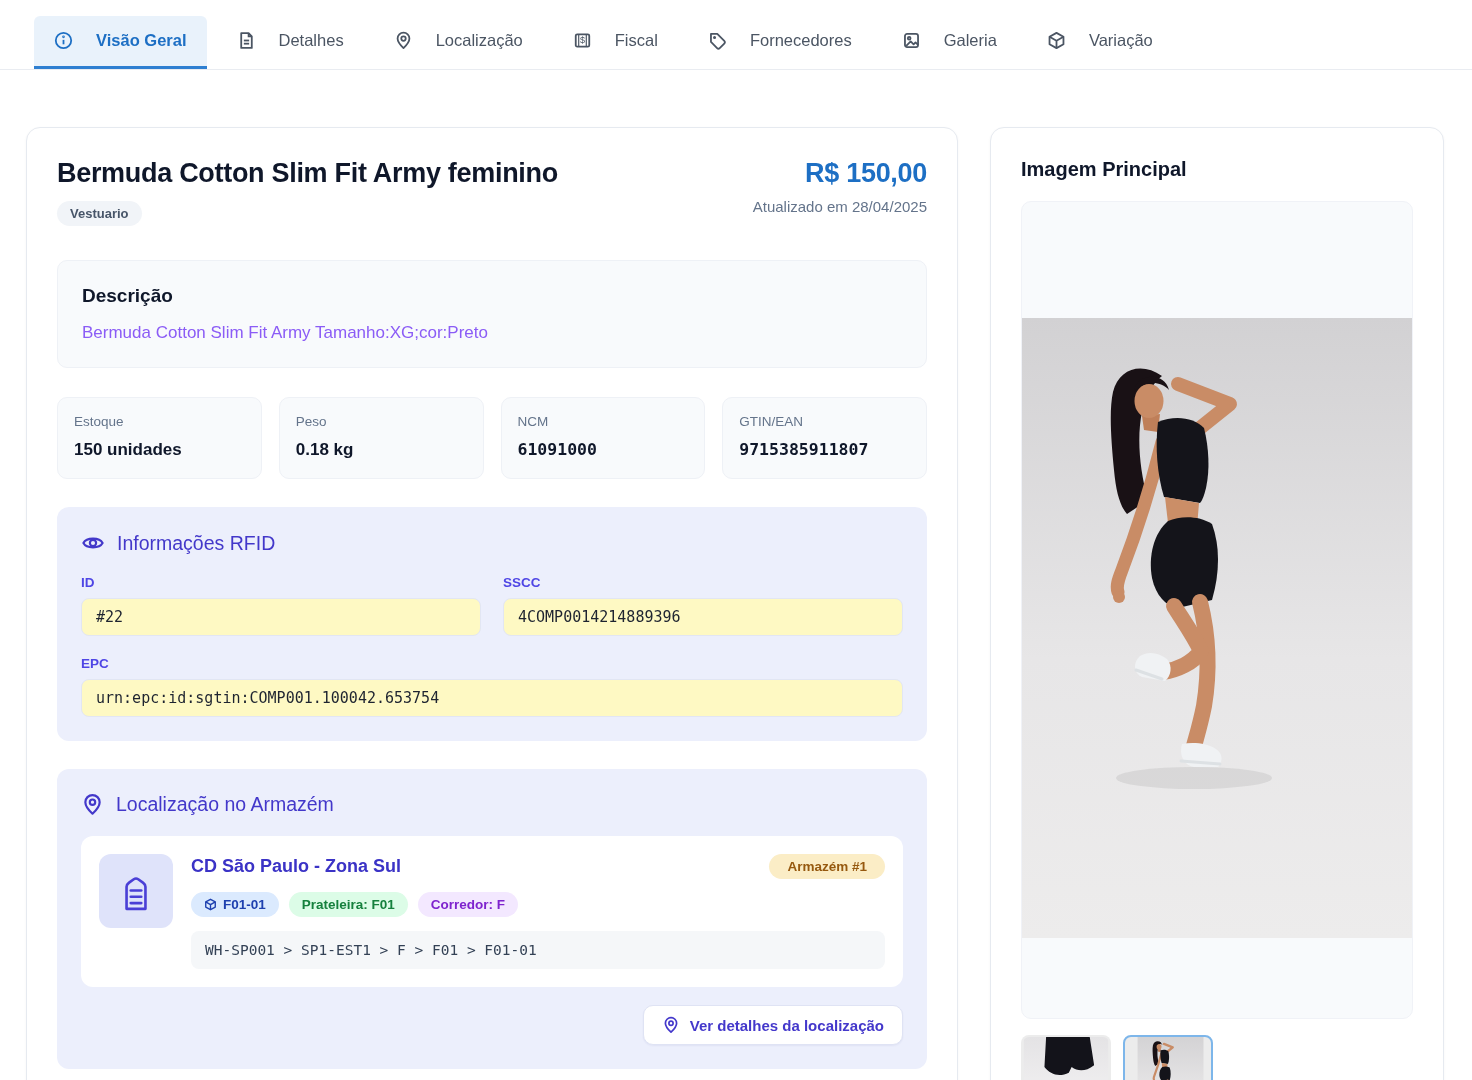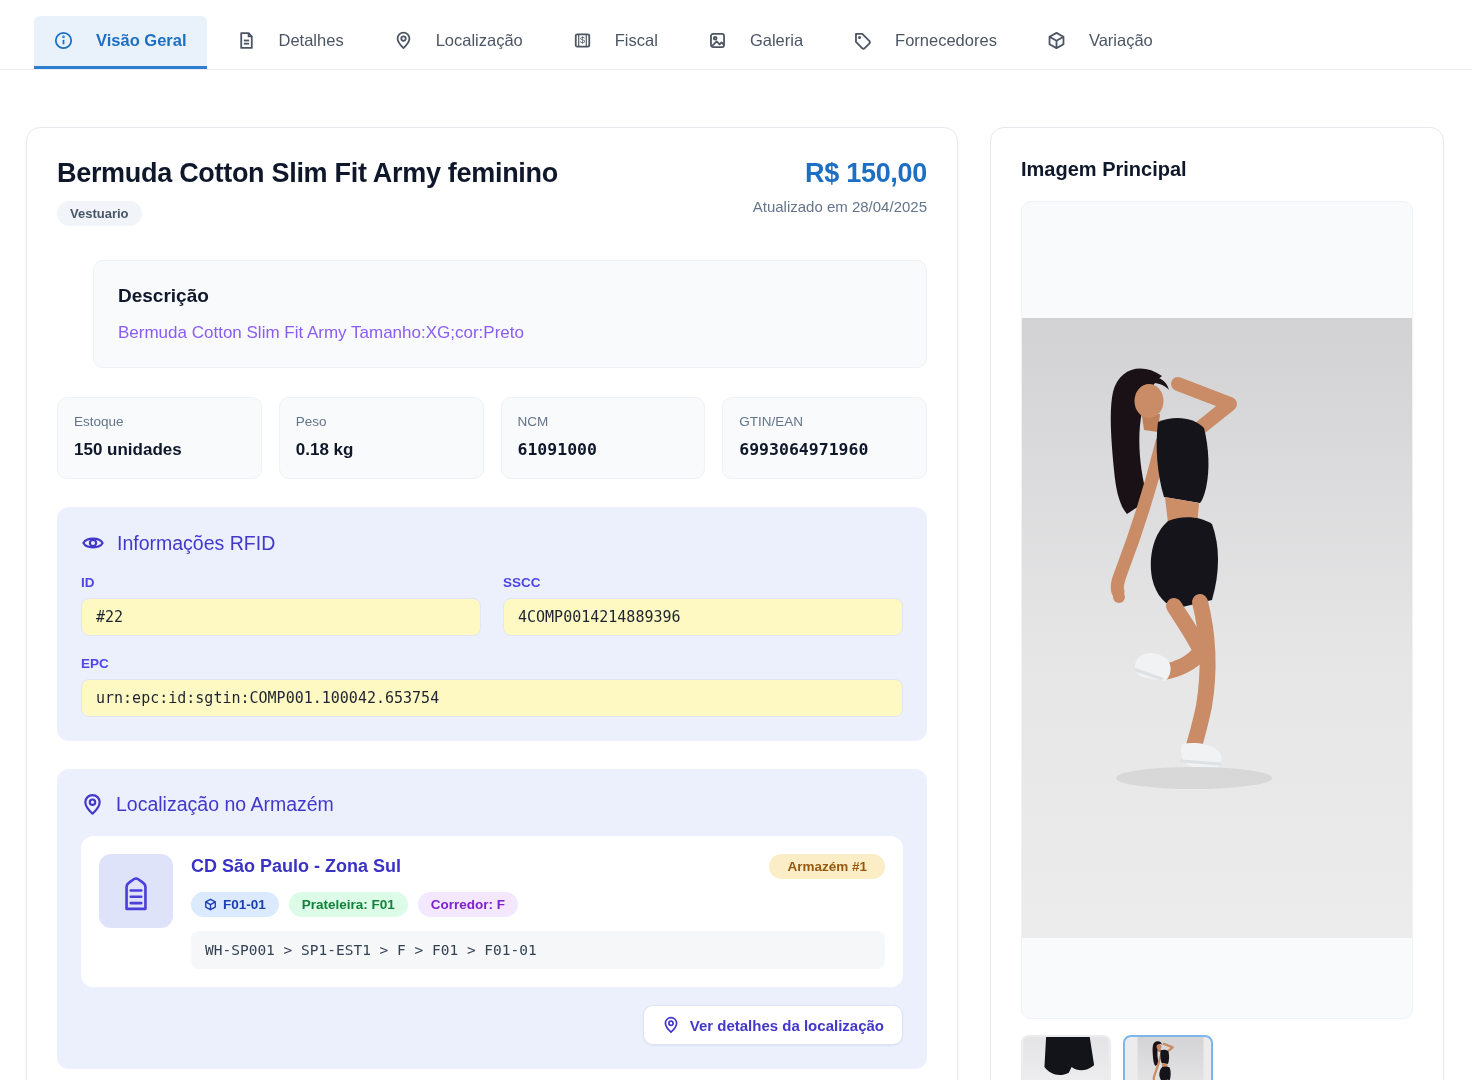--- a/index.html
+++ b/index.html
@@ -27,21 +27,21 @@
   .prod-head { display:flex; justify-content:space-between; align-items:flex-start; }
   .prod-title { font-size:27px; font-weight:700; color:#0f172a; letter-spacing:-.3px; }
   .cat-badge { display:inline-block; margin-top:12px; background:#f1f4f8; color:#475569;
     font-size:13px; font-weight:600; padding:5px 13px; border-radius:999px; }
   .price-block { text-align:right; flex:0 0 auto; }
   .price { font-size:27px; font-weight:700; color:var(--accent_blue); letter-spacing:-.3px; }
   .updated { margin-top:9px; font-size:15px; color:#64748b; }
 
   
   .desc-card { margin-top:34px; background:#f8fafc; border:1px solid #eef1f6;
-    border-radius:10px; padding:24px;margin-left:36px; }
+    border-radius:10px; padding:24px; }
   .desc-title { font-size:19px; font-weight:700; color:#0f172a; }
   .desc-text { margin-top:16px; font-size:17px; color:#8b5cf6; }
 
   
   .stats { display:flex; gap:17px; margin-top:29px; }
   .stat { flex:1; background:#f8fafc; border:1px solid #eef1f6; border-radius:10px;
     padding:16px 16px 18px; }
   .stat-label { font-size:13.5px; color:#64748b; }
   .stat-value { margin-top:11px; font-size:17px; font-weight:700; color:#0f172a; }
   .stat-value.mono { font-family:"DejaVu Sans Mono", monospace; font-weight:600; font-size:16.5px; }
@@ -158,32 +158,32 @@
   <div class="tab">
     <svg width="19" height="19" viewBox="0 0 18 18" fill="none" stroke="currentColor" stroke-width="1.7">
         <rect x="2.6" y="3.2" width="12.8" height="11.6" rx="1.4"></rect>
         <path d="M5.4,3.2 V14.8 M12.6,3.2 V14.8" stroke-width="1.1"></path>
         <text x="9" y="11.7" text-anchor="middle" font-size="8.5" font-family="Liberation Sans" stroke="none" fill="currentColor">$</text>
       </svg>
     <span>Fiscal</span>
   </div>
   <div class="tab">
     <svg width="19" height="19" viewBox="0 0 18 18" fill="none" stroke="currentColor" stroke-width="1.7">
+        <path d="M2.8,2.8 H8.8 L15.4,9.4 A1.8,1.8 0 0 1 15.4,11.9 L11.1,16.2 A1.8,1.8 0 0 1 8.6,16.2 L2.8,10.4 Z" stroke-linejoin="round"></path>
+        <circle cx="6.2" cy="6.2" r="0.6" fill="currentColor"></circle>
+      </svg>
+    <span>Fornecedores</span>
+  </div>
+  <div class="tab">
+    <svg width="19" height="19" viewBox="0 0 18 18" fill="none" stroke="currentColor" stroke-width="1.7">
         <rect x="2.8" y="2.8" width="12.4" height="12.4" rx="2"></rect>
         <circle cx="6.8" cy="6.8" r="1.3"></circle>
         <path d="M4,14 L8.2,9.8 L11,12.6 L12.8,10.8 L15.2,13.2" stroke-linejoin="round"></path>
       </svg>
     <span>Galeria</span>
-  </div>
-  <div class="tab">
-    <svg width="19" height="19" viewBox="0 0 18 18" fill="none" stroke="currentColor" stroke-width="1.7">
-        <path d="M2.8,2.8 H8.8 L15.4,9.4 A1.8,1.8 0 0 1 15.4,11.9 L11.1,16.2 A1.8,1.8 0 0 1 8.6,16.2 L2.8,10.4 Z" stroke-linejoin="round"></path>
-        <circle cx="6.2" cy="6.2" r="0.6" fill="currentColor"></circle>
-      </svg>
-    <span>Fornecedores</span>
   </div>
   <div class="tab">
     <svg width="19" height="19" viewBox="0 0 18 18" fill="none" stroke="currentColor" stroke-width="1.7">
         <path d="M9,1.8 L15.6,5.5 V12.5 L9,16.2 L2.4,12.5 V5.5 Z" stroke-linejoin="round"></path>
         <path d="M2.4,5.5 L9,9.2 L15.6,5.5 M9,9.2 V16.2" stroke-linejoin="round"></path>
       </svg>
     <span>Variação</span>
   </div>
 </div>
 
@@ -214,21 +214,21 @@
       <div class="stat">
         <div class="stat-label">Peso</div>
         <div class="stat-value">0.18 kg</div>
       </div>
       <div class="stat">
         <div class="stat-label">NCM</div>
         <div class="stat-value mono">61091000</div>
       </div>
       <div class="stat">
         <div class="stat-label">GTIN/EAN</div>
-        <div class="stat-value mono">6993064971960</div>
+        <div class="stat-value mono">9715385911807</div>
       </div>
     </div>
 
     <div class="psec">
       <div class="psec-head">
         <svg width="24" height="24" viewBox="0 0 20 20" fill="none" stroke="#4338ca" stroke-width="1.8">
             <path d="M2,10 C4.6,5.2 15.4,5.2 18,10 C15.4,14.8 4.6,14.8 2,10 Z" stroke-linejoin="round"></path>
             <circle cx="10" cy="10" r="2.6"></circle>
           </svg>
         <span>Informações RFID</span>

